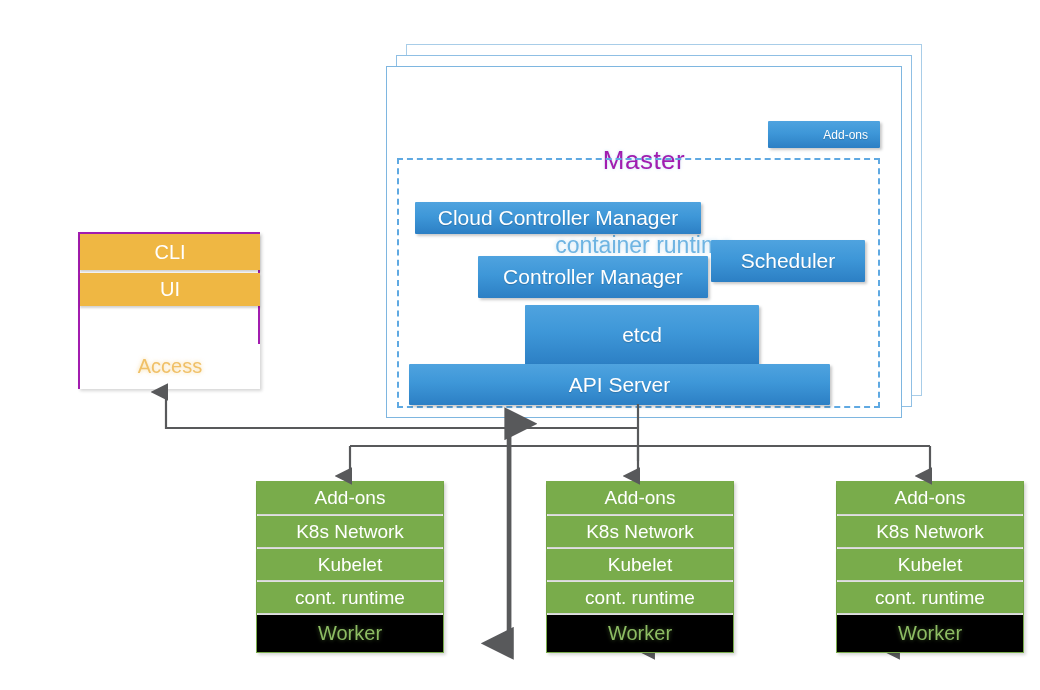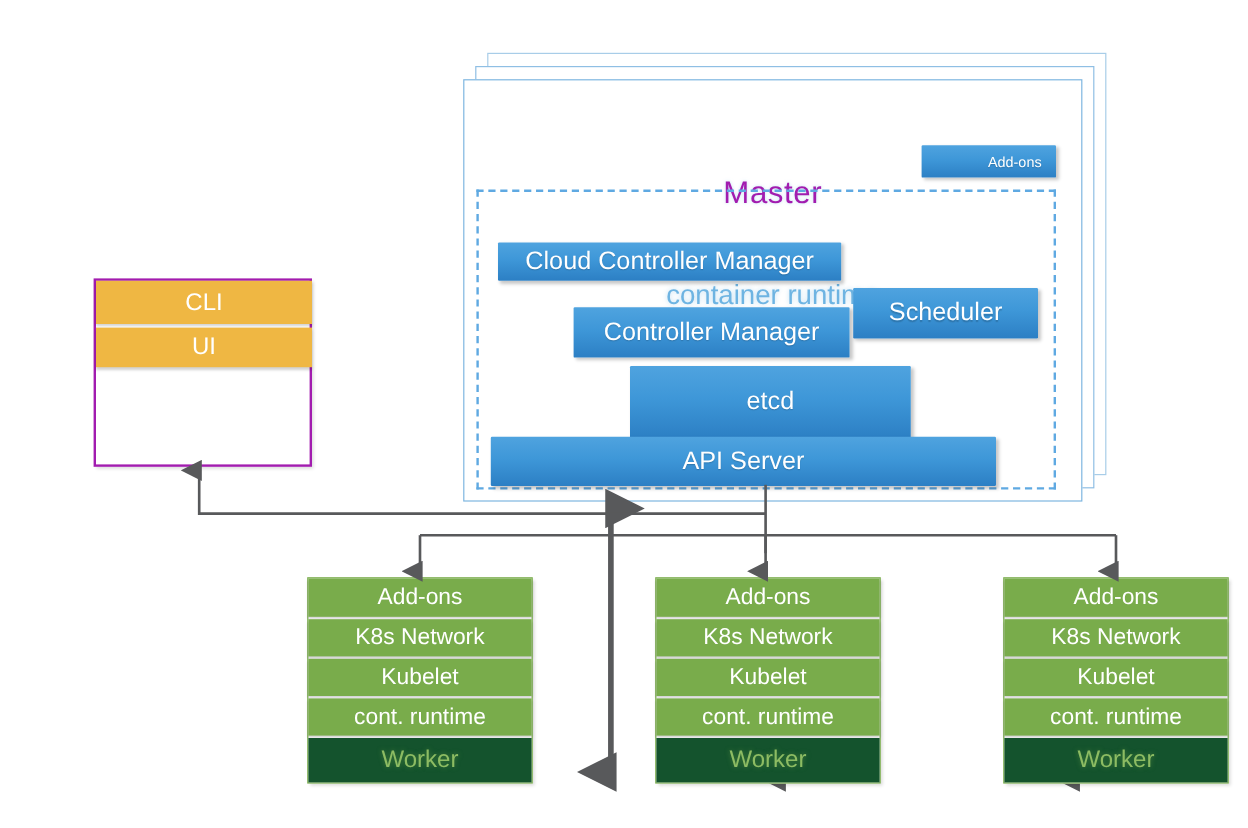--- a/index.html
+++ b/index.html
@@ -78,21 +78,21 @@
     box-shadow:2px 2px 3px rgba(0,0,0,.16);
   }
   .green-cell{
     background:#79AC4B;
     color:#ffffff;font-size:19px;
     display:flex;align-items:center;justify-content:center;
     box-shadow:0 2px 2px rgba(0,0,0,.18);
   }
   .worker-foot{
     display:flex;align-items:center;justify-content:center;
-    font-size:20px;color:#8DBC63;background:#14532d;
+    font-size:20px;color:#8DBC63;background:#000000;
     text-shadow:0 0 4px rgba(121,172,75,.5);
   }
 
   
   .wires{position:absolute;left:0;top:0;width:1040px;height:690px;pointer-events:none;}
 </style>
 </head>
 <body>
 
 <div class="canvas">
@@ -154,20 +154,23 @@
     </svg>
   </div>
 
   <div class="abs access-frame" style="left:78px;top:232px;width:182px;height:157px;">
     <div class="abs orange-cell" style="left:0px;top:0px;width:180px;height:36px;">
       <span>CLI</span>
     </div>
     <div class="abs orange-cell" style="left:0px;top:39px;width:180px;height:33px;">
       <span>UI</span>
     </div>
+    <div class="abs access-foot" style="left:0px;top:110px;width:180px;height:45px;">
+      <span>Access</span>
+    </div>
   </div>
 
   <div class="abs worker-frame" style="left:256px;top:481px;width:188px;height:172px;">
     <div class="abs green-cell" style="left:0px;top:0px;width:186px;height:32px;">
       <span>Add-ons</span>
     </div>
     <div class="abs green-cell" style="left:0px;top:34px;width:186px;height:31px;">
       <span>K8s Network</span>
     </div>
     <div class="abs green-cell" style="left:0px;top:67px;width:186px;height:31px;">

